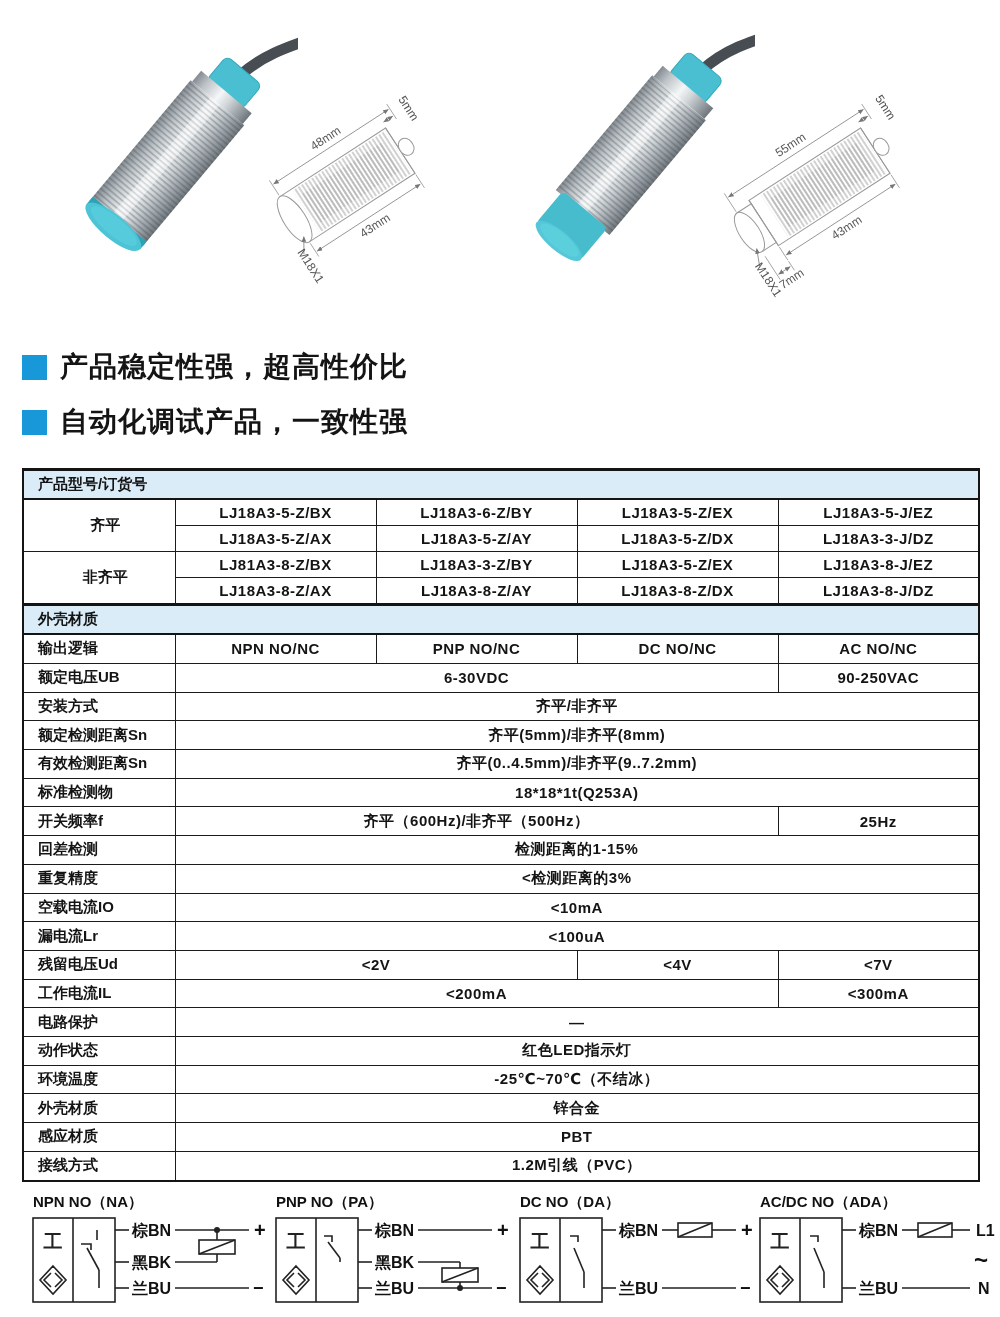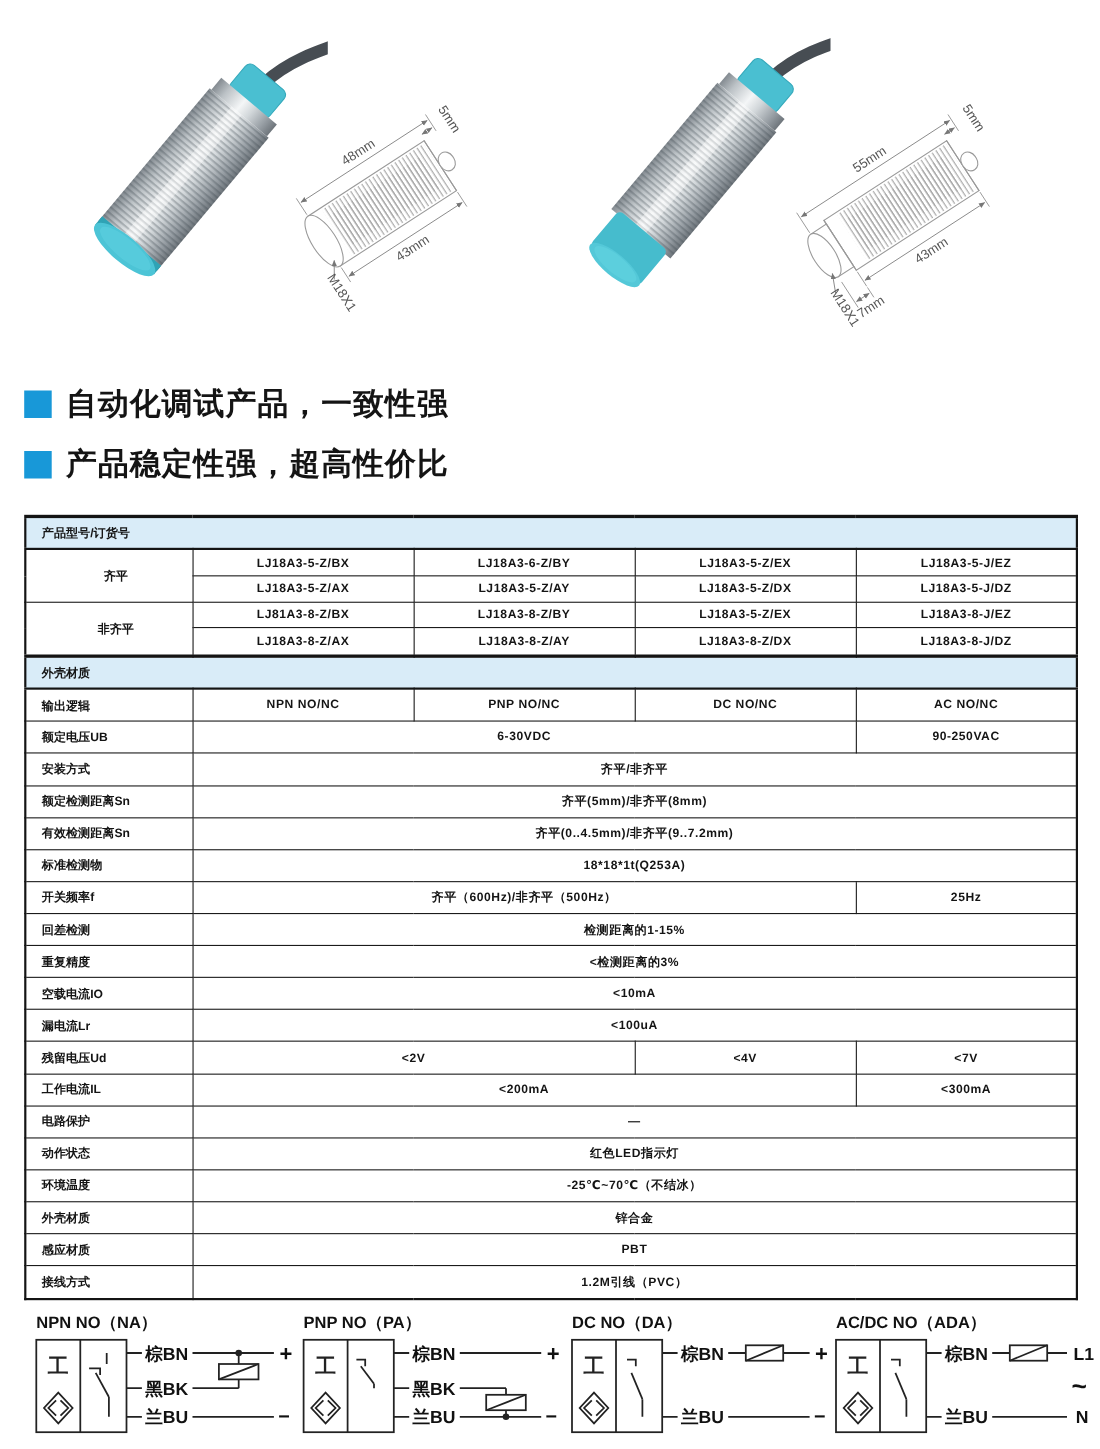--- a/index.html
+++ b/index.html
@@ -11,21 +11,21 @@
   svg{position:absolute;overflow:hidden;}
   
   #features{position:absolute;left:22px;top:348px;}
   .feature{display:flex;align-items:center;margin-bottom:17px;}
   .feature .bullet{width:25px;height:25px;background:#1898d8;display:inline-block;margin-right:13px;flex:0 0 auto;}
   .feature .ftext{font-size:28px;font-weight:bold;color:#141414;letter-spacing:1px;}
   
   #spec-table{
     position:absolute;left:22px;top:468px;width:956px;height:714px;
     border-collapse:collapse;table-layout:fixed;
-    font-size:11px;border:2px solid #141414;
+    font-size:15px;border:2px solid #141414;
   }
   #spec-table td{
     border:1px solid #1b1b1b;padding:0 8px;text-align:center;
     font-weight:bold;color:#141414;letter-spacing:0.5px;white-space:nowrap;overflow:hidden;
   }
   #spec-table td.label{text-align:left;padding-left:14px;letter-spacing:0;}
   #spec-table td.label.center{text-align:center;padding-left:20px;}
   #spec-table td.section{
     background:#d9ecf8;text-align:left;padding-left:14px;height:27px;
     letter-spacing:0;border-top:3px solid #141414;border-bottom:2px solid #141414;
@@ -154,25 +154,25 @@
     <line x1="-94" y1="51" x2="-81" y2="51" stroke="#888" stroke-width="0.8" marker-start="url(#aR)" marker-end="url(#aR)"></line>
     <text x="-86" y="66" text-anchor="middle" font-size="12" fill="#555">7mm</text>
     <line x1="-106" y1="34" x2="-99" y2="18" stroke="#888" stroke-width="0.8" marker-end="url(#aR)"></line>
     <text transform="translate(-110,50) rotate(90)" text-anchor="middle" font-size="12" fill="#555">M18X1</text>
   </g>
 </svg>
 
 <div id="features">
   <div class="feature">
     <span class="bullet"></span>
-    <span class="ftext">自动化调试产品，一致性强</span>
+    <span class="ftext">产品稳定性强，超高性价比</span>
   </div>
   <div class="feature">
     <span class="bullet"></span>
-    <span class="ftext">产品稳定性强，超高性价比</span>
+    <span class="ftext">自动化调试产品，一致性强</span>
   </div>
 </div>
 
 <table id="spec-table">
   <colgroup>
     <col style="width:152px">
       <col style="width:201px">
       <col style="width:201px">
       <col style="width:201px">
       <col style="width:201px">
@@ -185,26 +185,26 @@
         <td rowspan="2" class="label center">齐平</td>
         <td class="value">LJ18A3-5-Z/BX</td>
         <td class="value">LJ18A3-6-Z/BY</td>
         <td class="value">LJ18A3-5-Z/EX</td>
         <td class="value">LJ18A3-5-J/EZ</td>
       </tr>
       <tr>
         <td class="value">LJ18A3-5-Z/AX</td>
         <td class="value">LJ18A3-5-Z/AY</td>
         <td class="value">LJ18A3-5-Z/DX</td>
-        <td class="value">LJ18A3-5-J/DZ</td>
+        <td class="value">LJ18A3-3-J/DZ</td>
       </tr>
       <tr>
         <td rowspan="2" class="label center">非齐平</td>
         <td class="value">LJ81A3-8-Z/BX</td>
-        <td class="value">LJ18A3-8-Z/BY</td>
+        <td class="value">LJ18A3-3-Z/BY</td>
         <td class="value">LJ18A3-5-Z/EX</td>
         <td class="value">LJ18A3-8-J/EZ</td>
       </tr>
       <tr>
         <td class="value">LJ18A3-8-Z/AX</td>
         <td class="value">LJ18A3-8-Z/AY</td>
         <td class="value">LJ18A3-8-Z/DX</td>
         <td class="value">LJ18A3-8-J/DZ</td>
       </tr>
       <tr class="section-row">

